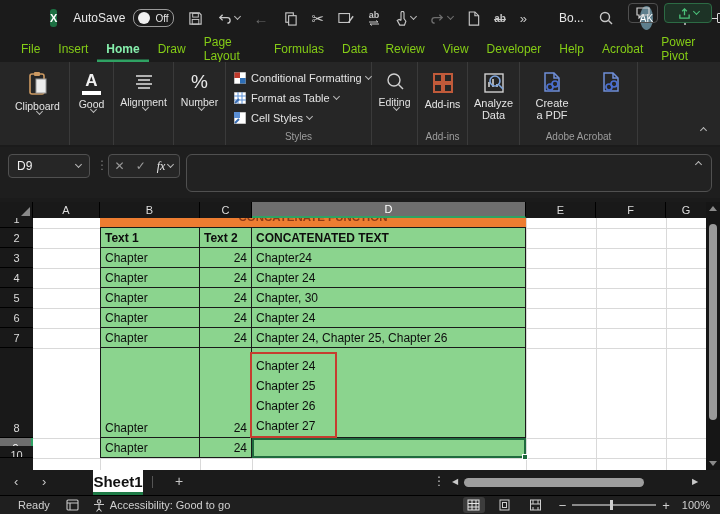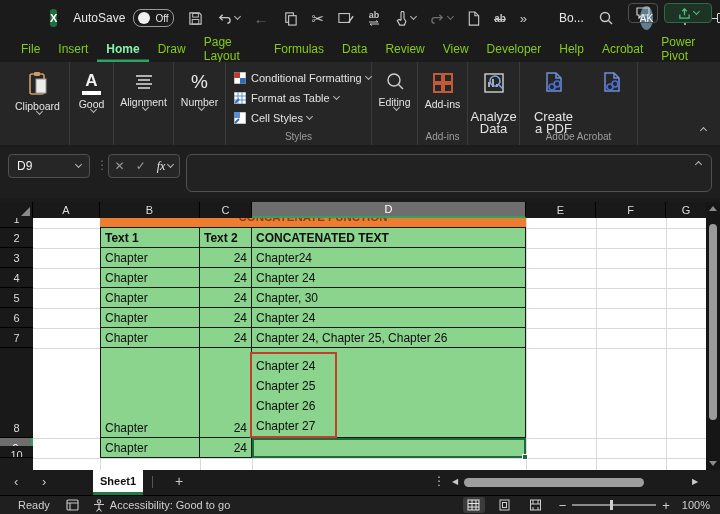--- a/index.html
+++ b/index.html
@@ -29,21 +29,21 @@
   .rtab.active{color:#86efac;font-weight:700;box-shadow:inset 0 -2.5px 0 #2FA263;}
   .tab-btn{position:absolute;top:3px;height:20px;border-radius:4px;display:flex;align-items:center;justify-content:center;}
   
   .ribbon{position:absolute;top:62px;left:0;width:720px;height:83px;background:#262626;display:flex;padding-left:6px;}
   .grp{position:relative;height:100%;border-right:1px solid #3a3a3a;display:flex;flex-direction:column;align-items:center;padding-top:9px;}
   .grp-lbl{position:absolute;bottom:3px;left:0;width:100%;text-align:center;font-size:10px;color:#9d9d9d;}
   .big-lbl{font-size:10.5px;color:#e3e3e3;margin-top:3px;}
   .styles-item{display:flex;align-items:center;height:20px;width:100%;padding-left:8px;color:#e3e3e3;font-size:11px;white-space:nowrap;}
   .styles-item .chev{margin-left:4px;}
   .mini-ico{margin-right:5px;display:inline-flex;}
-  .two-line{font-size:13px;color:#e3e3e3;line-height:12px;text-align:center;margin-top:16px;}
+  .two-line{font-size:11px;color:#e3e3e3;line-height:12px;text-align:center;margin-top:2px;}
   
   .fbar{position:absolute;top:147px;left:0;width:720px;height:51px;background:#1e1e1e;}
   .namebox{position:absolute;left:8px;top:7px;width:82px;height:24px;background:#262626;border:1px solid #505050;border-radius:4px;display:flex;align-items:center;padding:0 8px;color:#f0f0f0;font-size:12px;}
   .fbtns{position:absolute;left:108px;top:7px;width:72px;height:24px;background:#262626;border:1px solid #505050;border-radius:4px;display:flex;align-items:center;justify-content:space-around;color:#9a9a9a;}
   .finput{position:absolute;left:186px;top:7px;right:8px;height:38px;background:#222;border:1px solid #505050;border-radius:6px;color:#eee;font-size:12px;padding:4px 8px;}
   
   .colhdr{position:absolute;top:202px;height:16px;background:#191919;color:#dcdcdc;font-size:11px;display:flex;align-items:center;justify-content:center;border-right:1px solid #000;}
   .rowhdr{position:absolute;left:0;width:33px;background:#191919;color:#dcdcdc;font-size:11px;display:flex;align-items:center;justify-content:center;border-bottom:1px solid #000;overflow:hidden;}
   .sheetwhite{position:absolute;left:33px;top:218px;width:673px;height:252px;background:#fff;}
   .vline{position:absolute;top:218px;height:252px;width:1px;background:#d9d9d9;}
@@ -52,21 +52,21 @@
   .bleft{border-left:1px solid #1a1a1a;}
   .bold{font-weight:700;}
   .rnum{justify-content:flex-end;}
   .colB{left:100px;width:100px;} .colC{left:200px;width:52px;} .colD{left:252px;width:274px;}
   .vsb{position:absolute;left:706px;top:202px;width:14px;height:268px;background:#161616;}
   .vsb-thumb{position:absolute;left:3px;top:22px;width:8px;height:196px;background:#9a9a9a;border-radius:4px;}
   .tri-up{width:0;height:0;border-left:4px solid transparent;border-right:4px solid transparent;border-bottom:5px solid #8a8a8a;margin:4px auto 0;}
   .tri-down{width:0;height:0;border-left:4px solid transparent;border-right:4px solid transparent;border-top:5px solid #8a8a8a;margin:0 auto;}
   
   .sheetbar{position:absolute;top:470px;left:0;width:720px;height:25px;background:#1b1b1b;color:#c8c8c8;}
-  .stab{position:absolute;left:93px;top:0;width:50px;height:25px;background:#fff;color:#111;font-size:11px;display:flex;align-items:center;justify-content:center;border-bottom:3px solid #1E7A46;font-weight:600;}
+  .stab{position:absolute;left:93px;top:0;width:50px;height:25px;background:#fff;color:#111;font-size:15px;display:flex;align-items:center;justify-content:center;border-bottom:3px solid #1E7A46;font-weight:600;}
   .hsb-thumb{position:absolute;left:464px;top:8px;width:180px;height:9px;background:#9e9e9e;border-radius:5px;}
   .statusbar{position:absolute;top:495px;left:0;width:720px;height:19px;background:#1f1f1f;border-top:1px solid #000;color:#d0d0d0;font-size:11px;display:flex;align-items:center;}
   .viewbtn{width:22px;height:16px;display:flex;align-items:center;justify-content:center;border-radius:3px;margin-left:9px;color:#cfcfcf;}
   .viewbtn.active{background:#3c3c3c;}
   .zoomtrack{width:84px;height:2px;background:#8a8a8a;margin:0 6px;position:relative;}
   .zoomthumb{position:absolute;left:38px;top:-4px;width:3px;height:10px;background:#cfcfcf;}
   svg{display:block;}
   .sep12{width:1px;height:12px;background:#555;}
 </style>
 </head>

